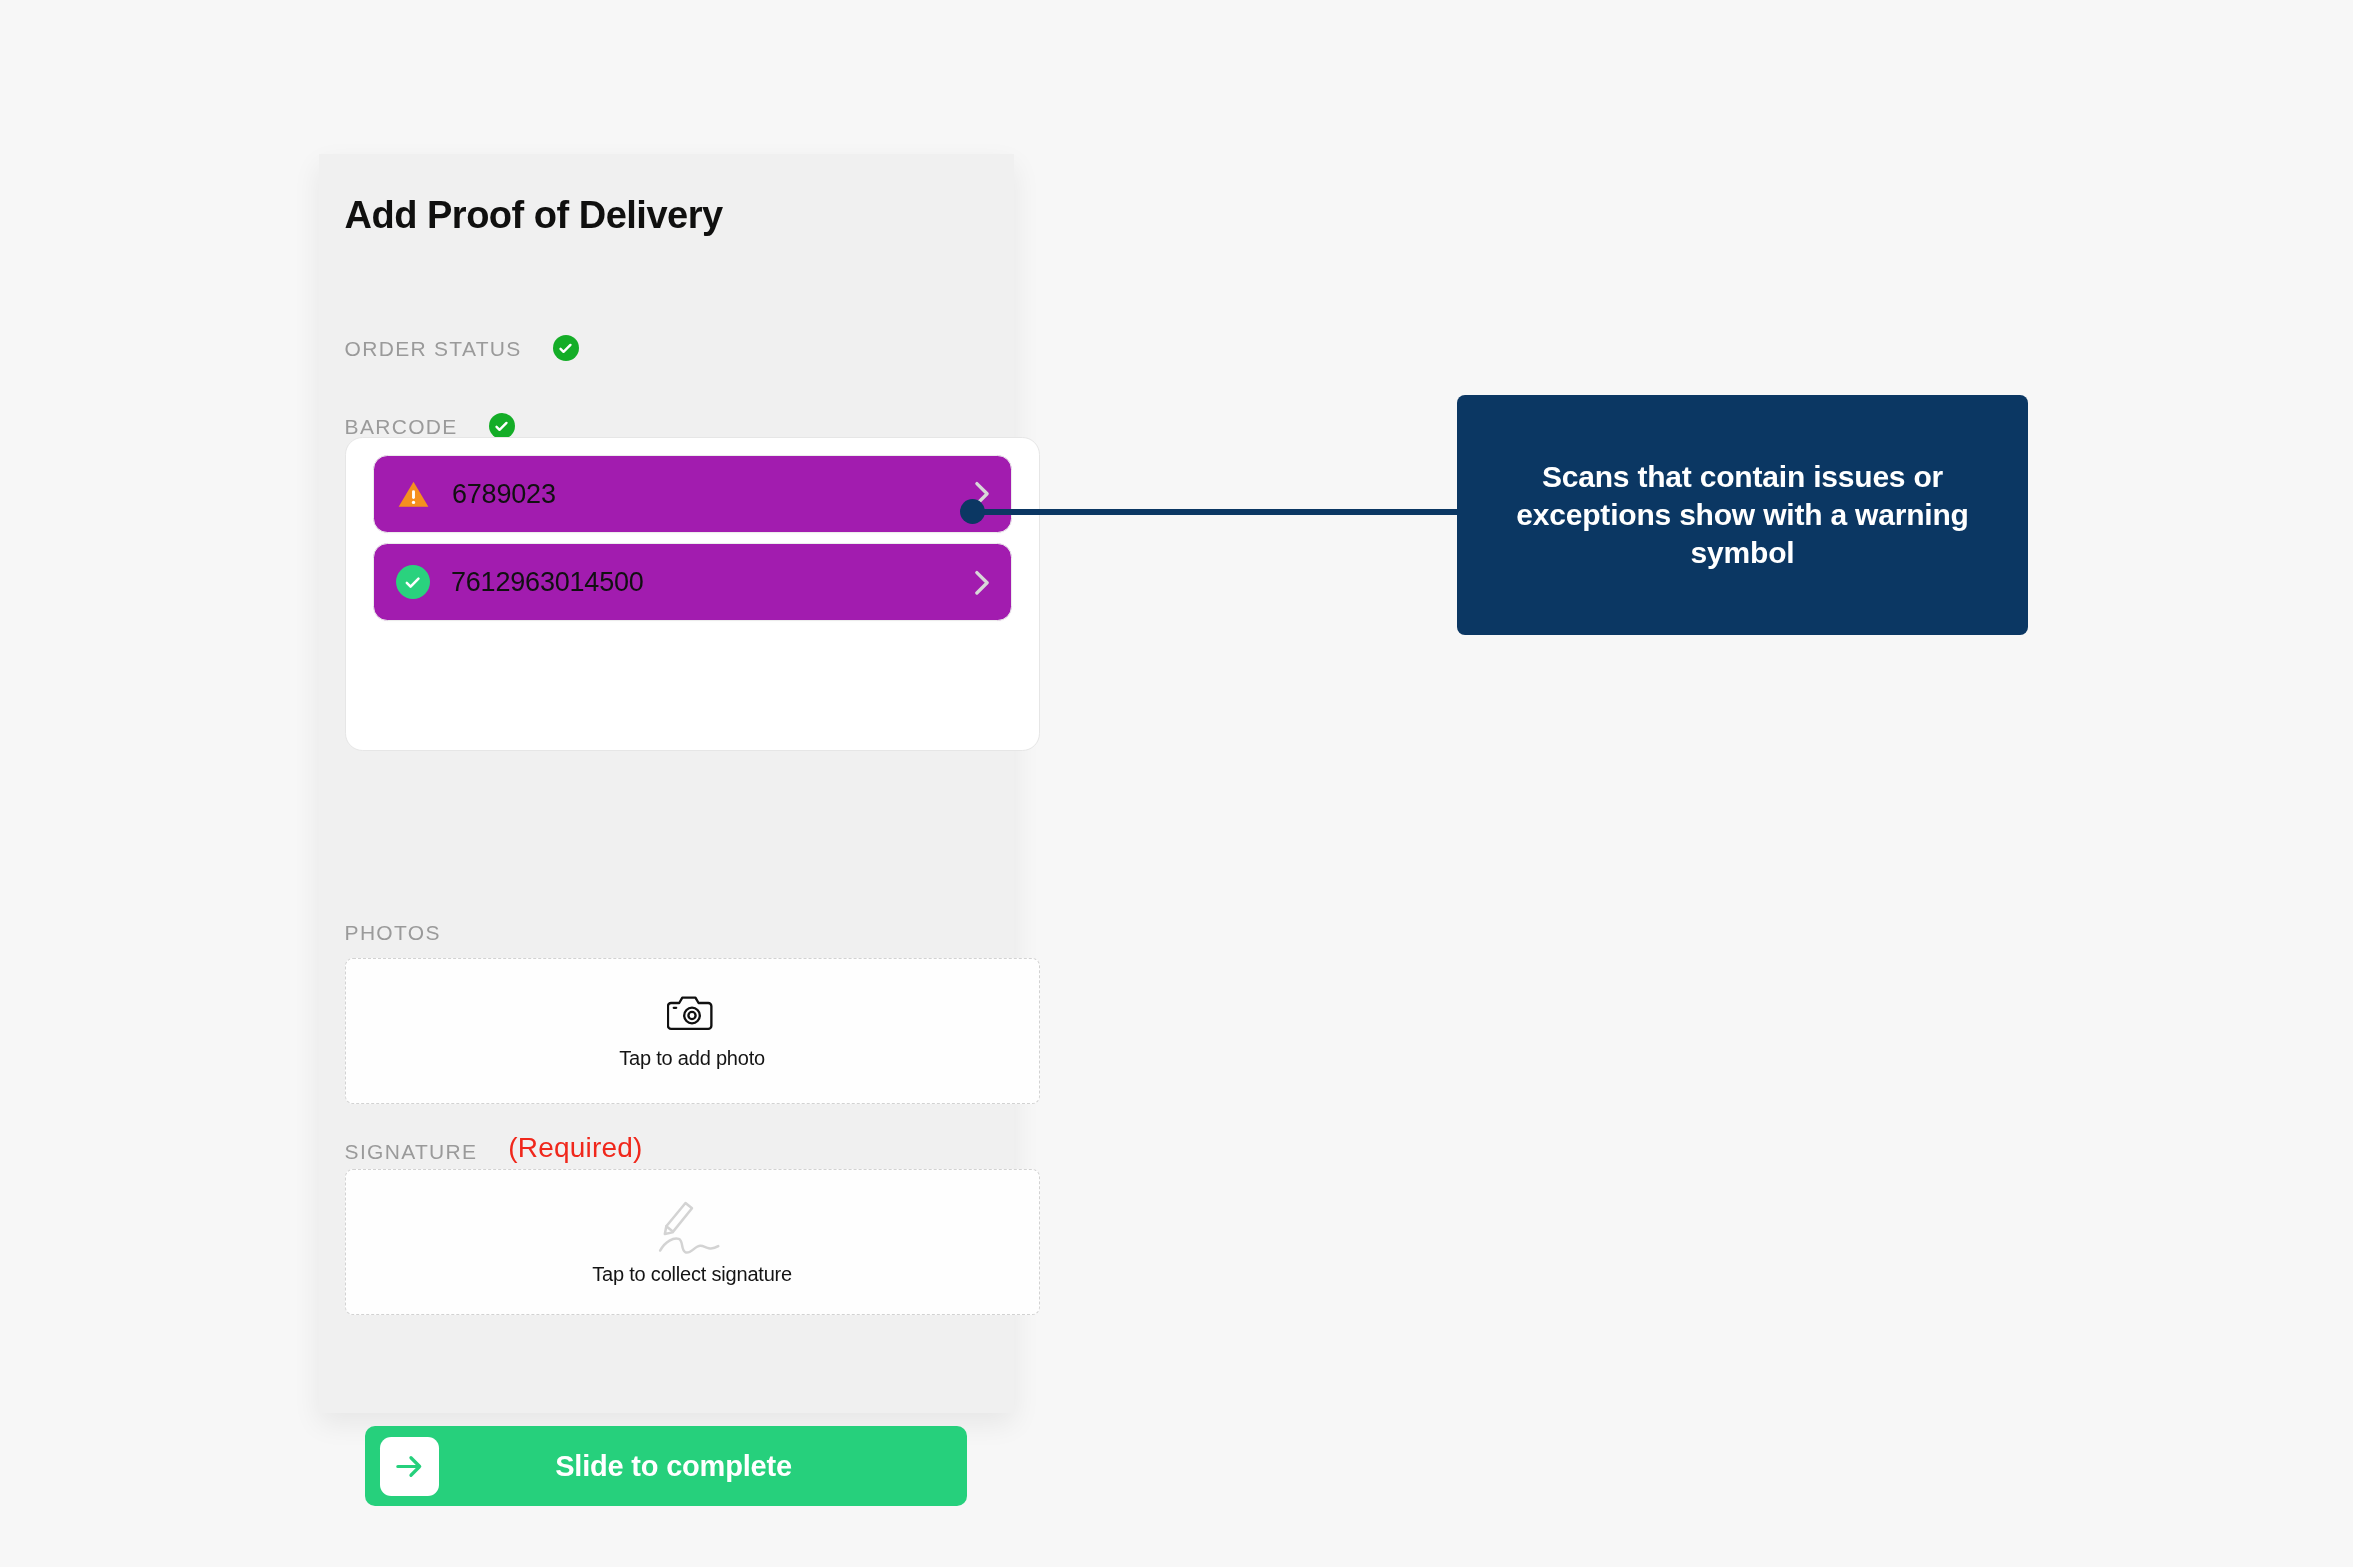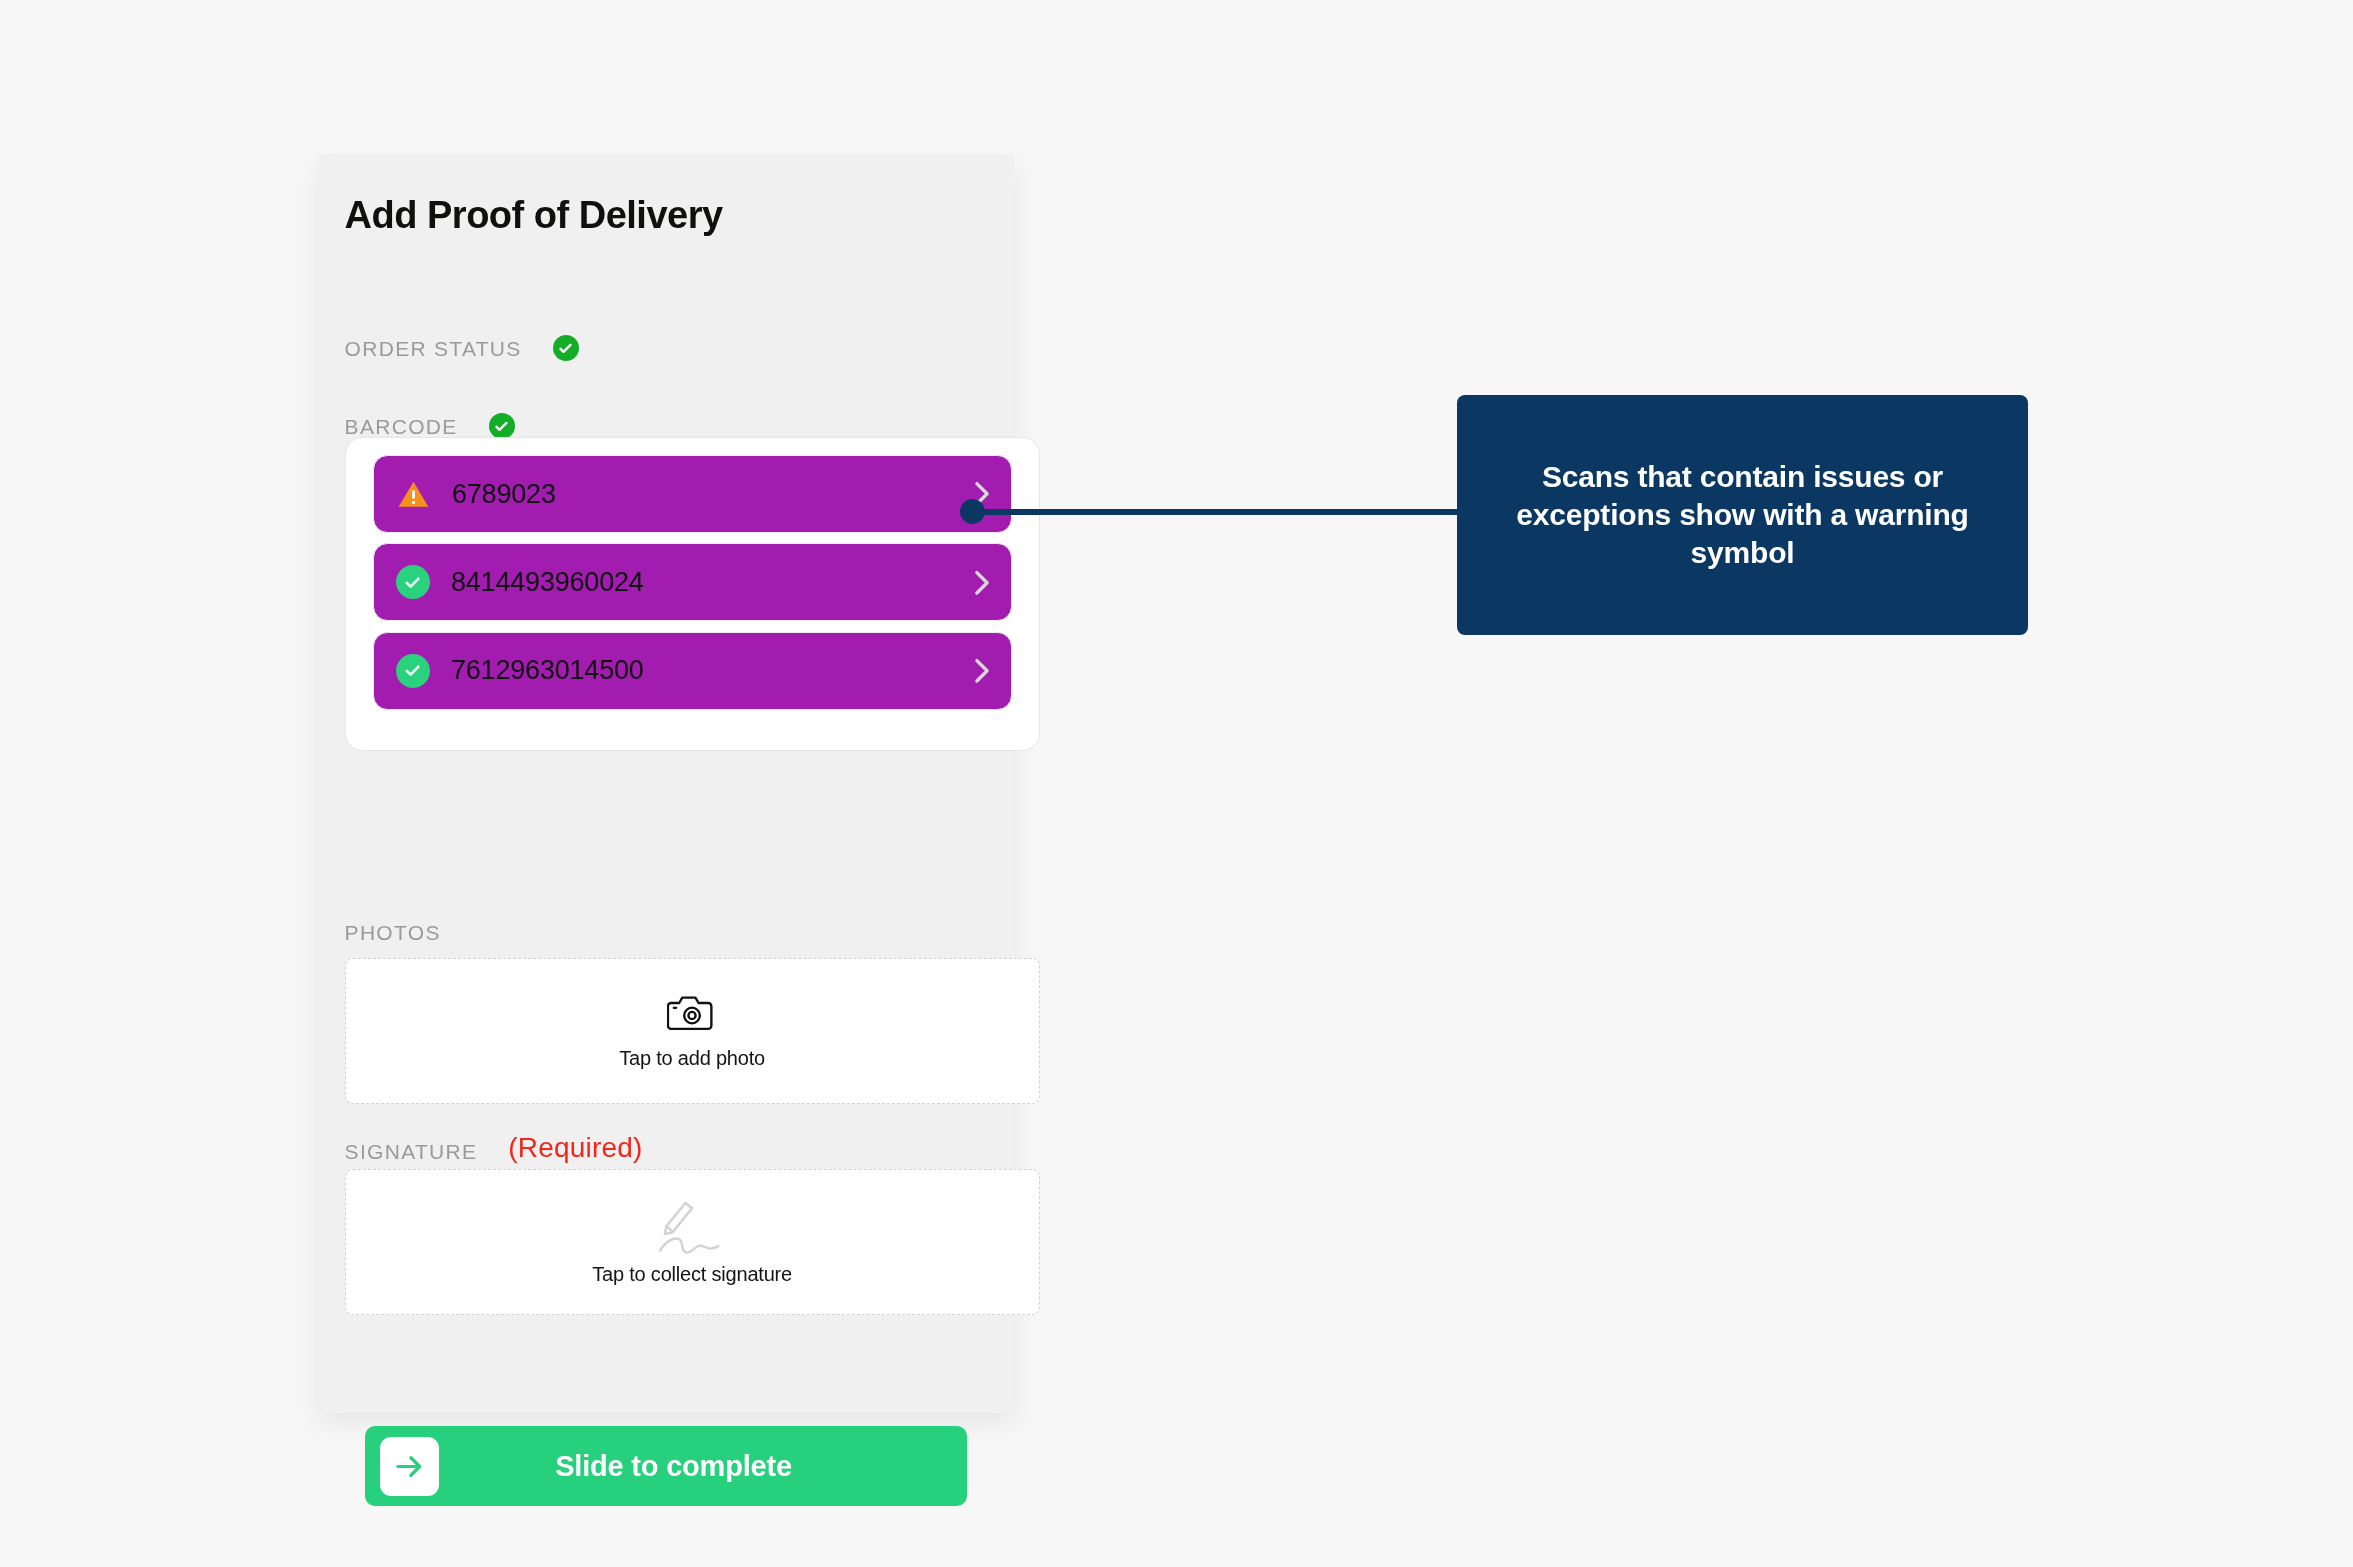--- a/index.html
+++ b/index.html
@@ -289,31 +289,20 @@
             <path d="M12 3.2 22.2 20.4H1.8z" fill="#f5901e"></path>
             <rect x="11" y="9" width="2" height="6" rx="1" fill="#ffffff"></rect>
             <circle cx="12" cy="17.4" r="1.15" fill="#ffffff"></circle>
           </svg>
           <span class="scan-code">6789023</span>
           <svg class="chev" viewBox="0 0 12 20" aria-hidden="true">
             <path d="M2 2l8 8-8 8" fill="none" stroke="#d8d8d8" stroke-width="2.6" stroke-linecap="round" stroke-linejoin="round"></path>
           </svg>
         </div>
 
-        <div class="scan-row">
-          <span class="icon-ok">
-            <svg viewBox="0 0 24 24" aria-hidden="true">
-                <path d="M5.5 12.4l4.3 4.3L18.8 7.6" fill="none" stroke="#ffffff" stroke-width="2.9" stroke-linecap="round" stroke-linejoin="round"></path>
-              </svg>
-          </span>
-          <span class="scan-code">8414493960024</span>
-          <svg class="chev" viewBox="0 0 12 20" aria-hidden="true">
-            <path d="M2 2l8 8-8 8" fill="none" stroke="#d8d8d8" stroke-width="2.6" stroke-linecap="round" stroke-linejoin="round"></path>
-          </svg>
-        </div>
 
         <div class="scan-row">
           <span class="icon-ok">
             <svg viewBox="0 0 24 24" aria-hidden="true">
                 <path d="M5.5 12.4l4.3 4.3L18.8 7.6" fill="none" stroke="#ffffff" stroke-width="2.9" stroke-linecap="round" stroke-linejoin="round"></path>
               </svg>
           </span>
           <span class="scan-code">7612963014500</span>
           <svg class="chev" viewBox="0 0 12 20" aria-hidden="true">
             <path d="M2 2l8 8-8 8" fill="none" stroke="#d8d8d8" stroke-width="2.6" stroke-linecap="round" stroke-linejoin="round"></path>

